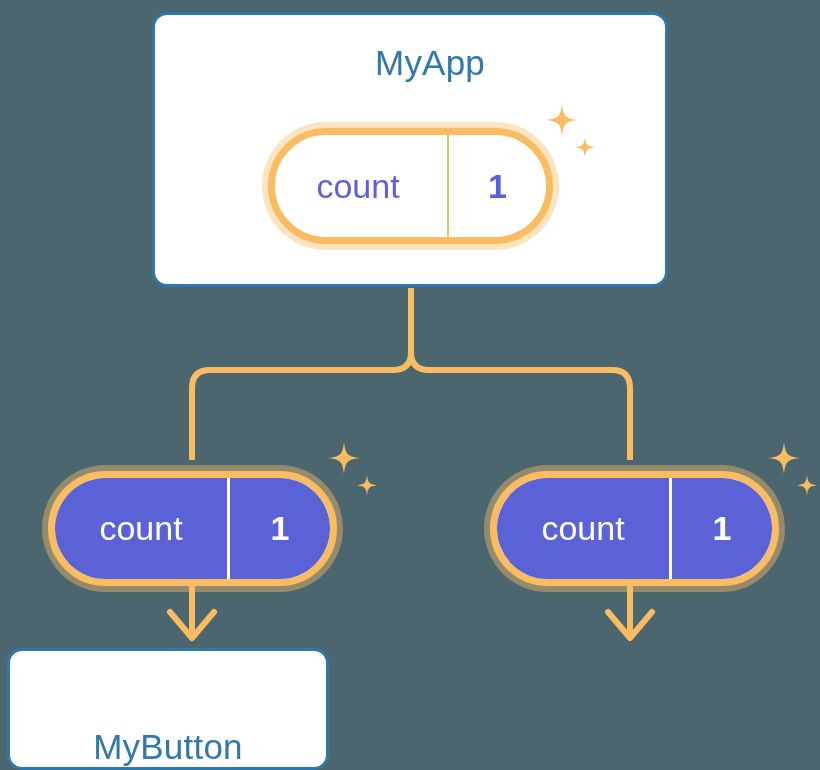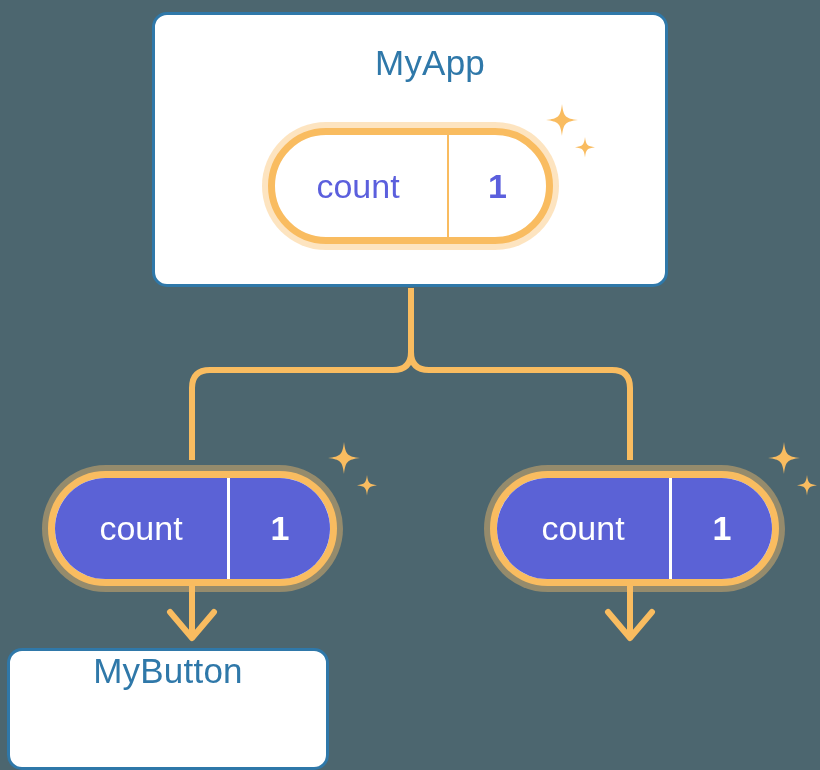--- a/index.html
+++ b/index.html
@@ -61,21 +61,21 @@
     margin-top: 28px;
     margin-left: 40px;
   }
 
   
   .button-card {
     top: 648px;
     width: 322px;
     height: 122px;
     display: flex;
-    align-items: flex-start;
+    align-items: flex-end;
     justify-content: center;
   }
   #button-card-left  { left: 7px;   }
   .button-card .card-title { font-size: 35px; margin: 0; }
 
   
   .pill {
     position: absolute;
     z-index: 4;
     display: flex;

